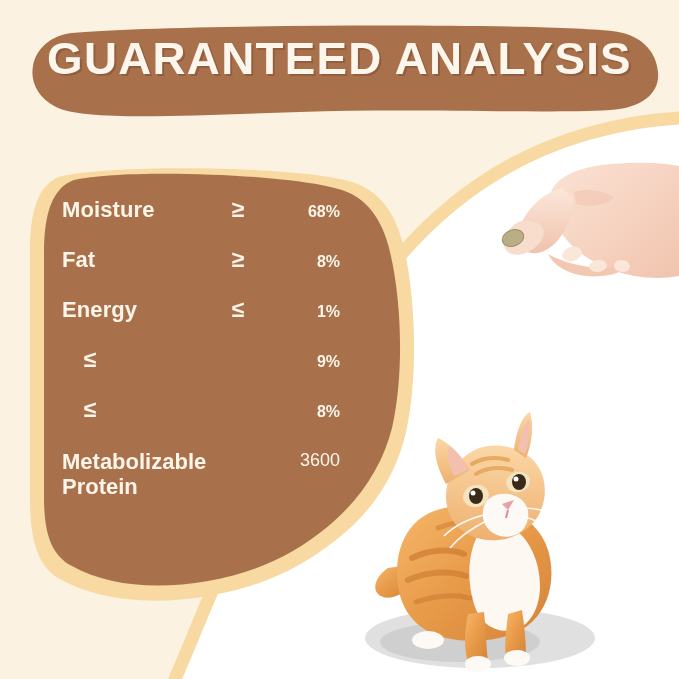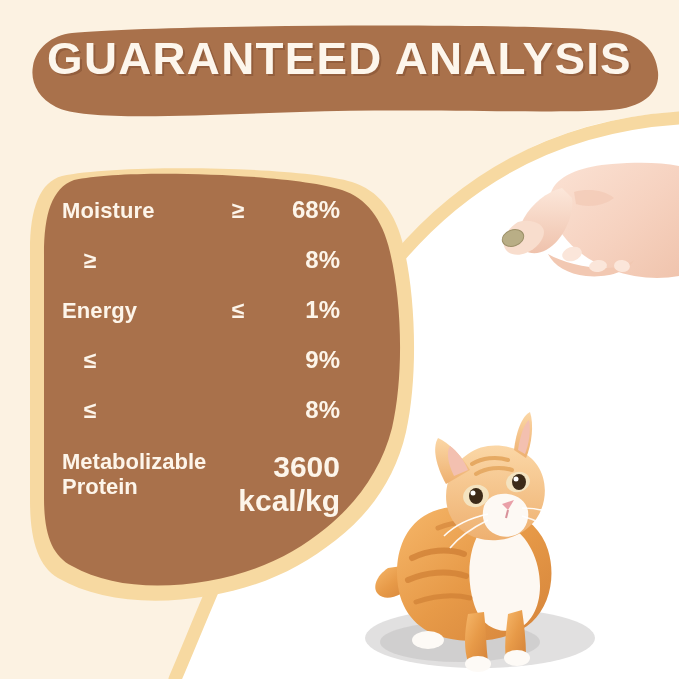--- a/index.html
+++ b/index.html
@@ -76,43 +76,43 @@
   .row .op {
     flex: 0 0 56px;
     text-align: center;
     font-size: 23px;
     font-weight: 700;
     color: #fdf5ea;
   }
   .row .val {
     flex: 1 1 auto;
     text-align: right;
-    font-size: 24px;
+    font-size: 16px;
     font-weight: 700;
     color: #fdf5ea;
   }
   
   .row-energy {
     display: flex;
     align-items: flex-start;
     height: 62px;
     margin-top: 4px;
   }
   .row-energy .label {
     flex: 0 0 170px;
     font-size: 22px;
     font-weight: 600;
     color: #fdf5ea;
     line-height: 1.12;
   }
   .row-energy .val {
     flex: 1 1 auto;
     text-align: right;
-    font-size: 30px;
-    font-weight: 700;
+    font-size: 18px;
+    font-weight: 400;
     color: #fdf5ea;
     line-height: 1.12;
   }
   
   .photo {
     position: absolute;
   }
   .hand {
     left: 488px;
     top: 158px;
@@ -195,20 +195,21 @@
 
   <div class="table">
 
     <div class="row">
       <span class="label">Moisture</span>
       <span class="op">≥</span>
       <span class="val">68%</span>
     </div>
 
     <div class="row">
+      <span class="label">Fat</span>
       <span class="op">≥</span>
       <span class="val">8%</span>
     </div>
 
     <div class="row">
       <span class="label">Energy</span>
       <span class="op">≤</span>
       <span class="val">1%</span>
     </div>
 
@@ -217,21 +218,21 @@
       <span class="val">9%</span>
     </div>
 
     <div class="row">
       <span class="op">≤</span>
       <span class="val">8%</span>
     </div>
 
     <div class="row-energy">
       <span class="label"><span>Metabolizable</span><br><span>Protein</span></span>
-      <span class="val"><span>3600</span><br><span>kcal/kg</span></span>
+      <span class="val"><span>3600</span><br></span>
     </div>
 
   </div>
 
   <svg class="photo hand" viewBox="0 0 191 145">
     <defs>
       <linearGradient id="skin" x1="0" y1="0" x2="1" y2="1">
         <stop offset="0%" stop-color="#fbe2d4"></stop>
         <stop offset="55%" stop-color="#f6d2c0"></stop>
         <stop offset="100%" stop-color="#f0c4ad"></stop>

